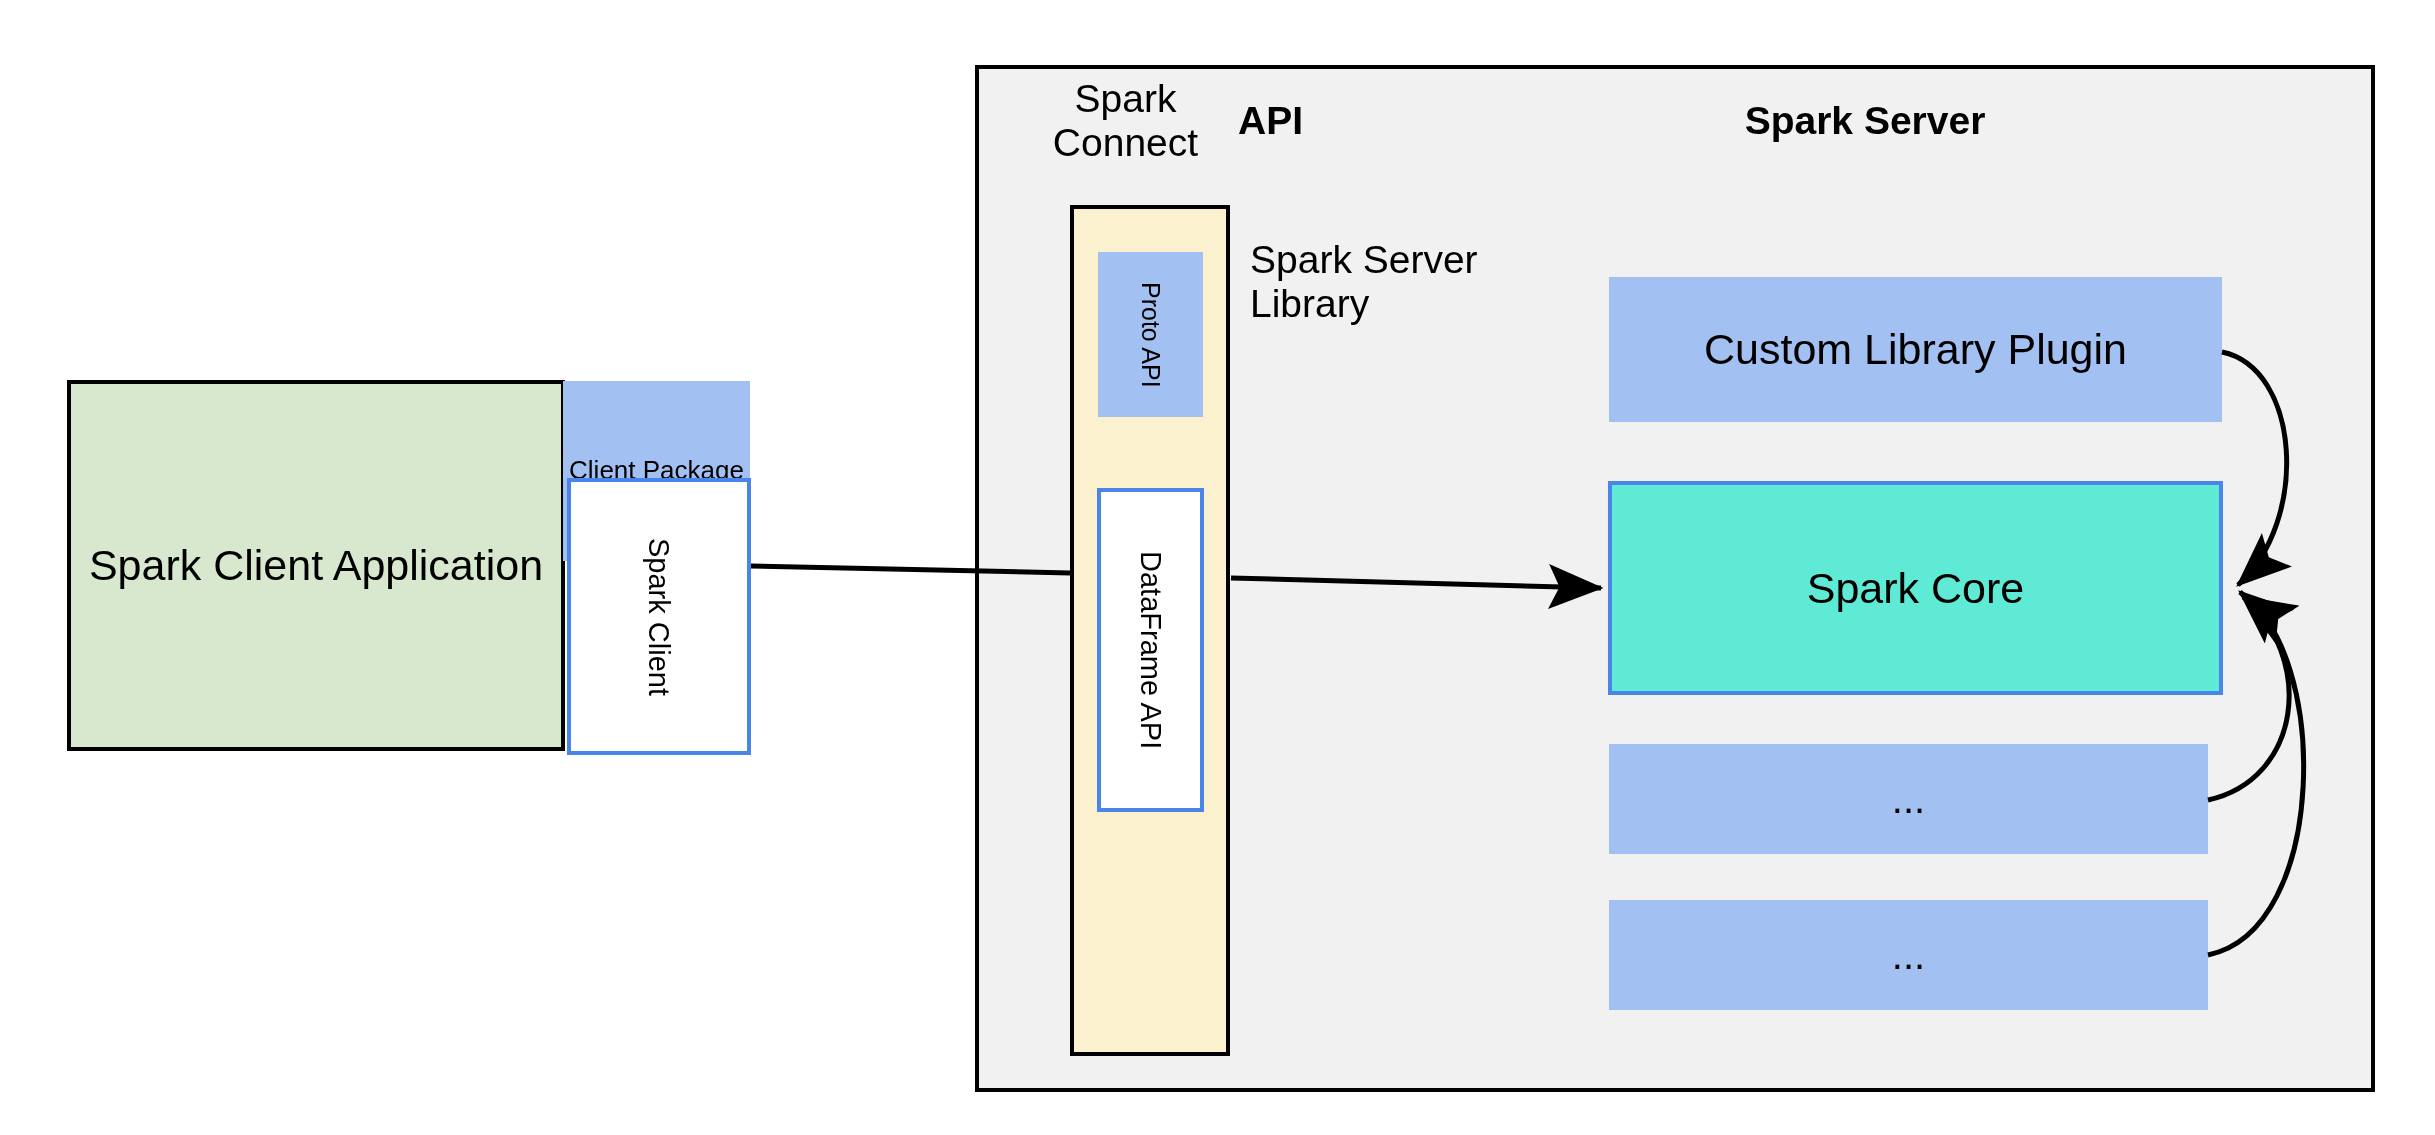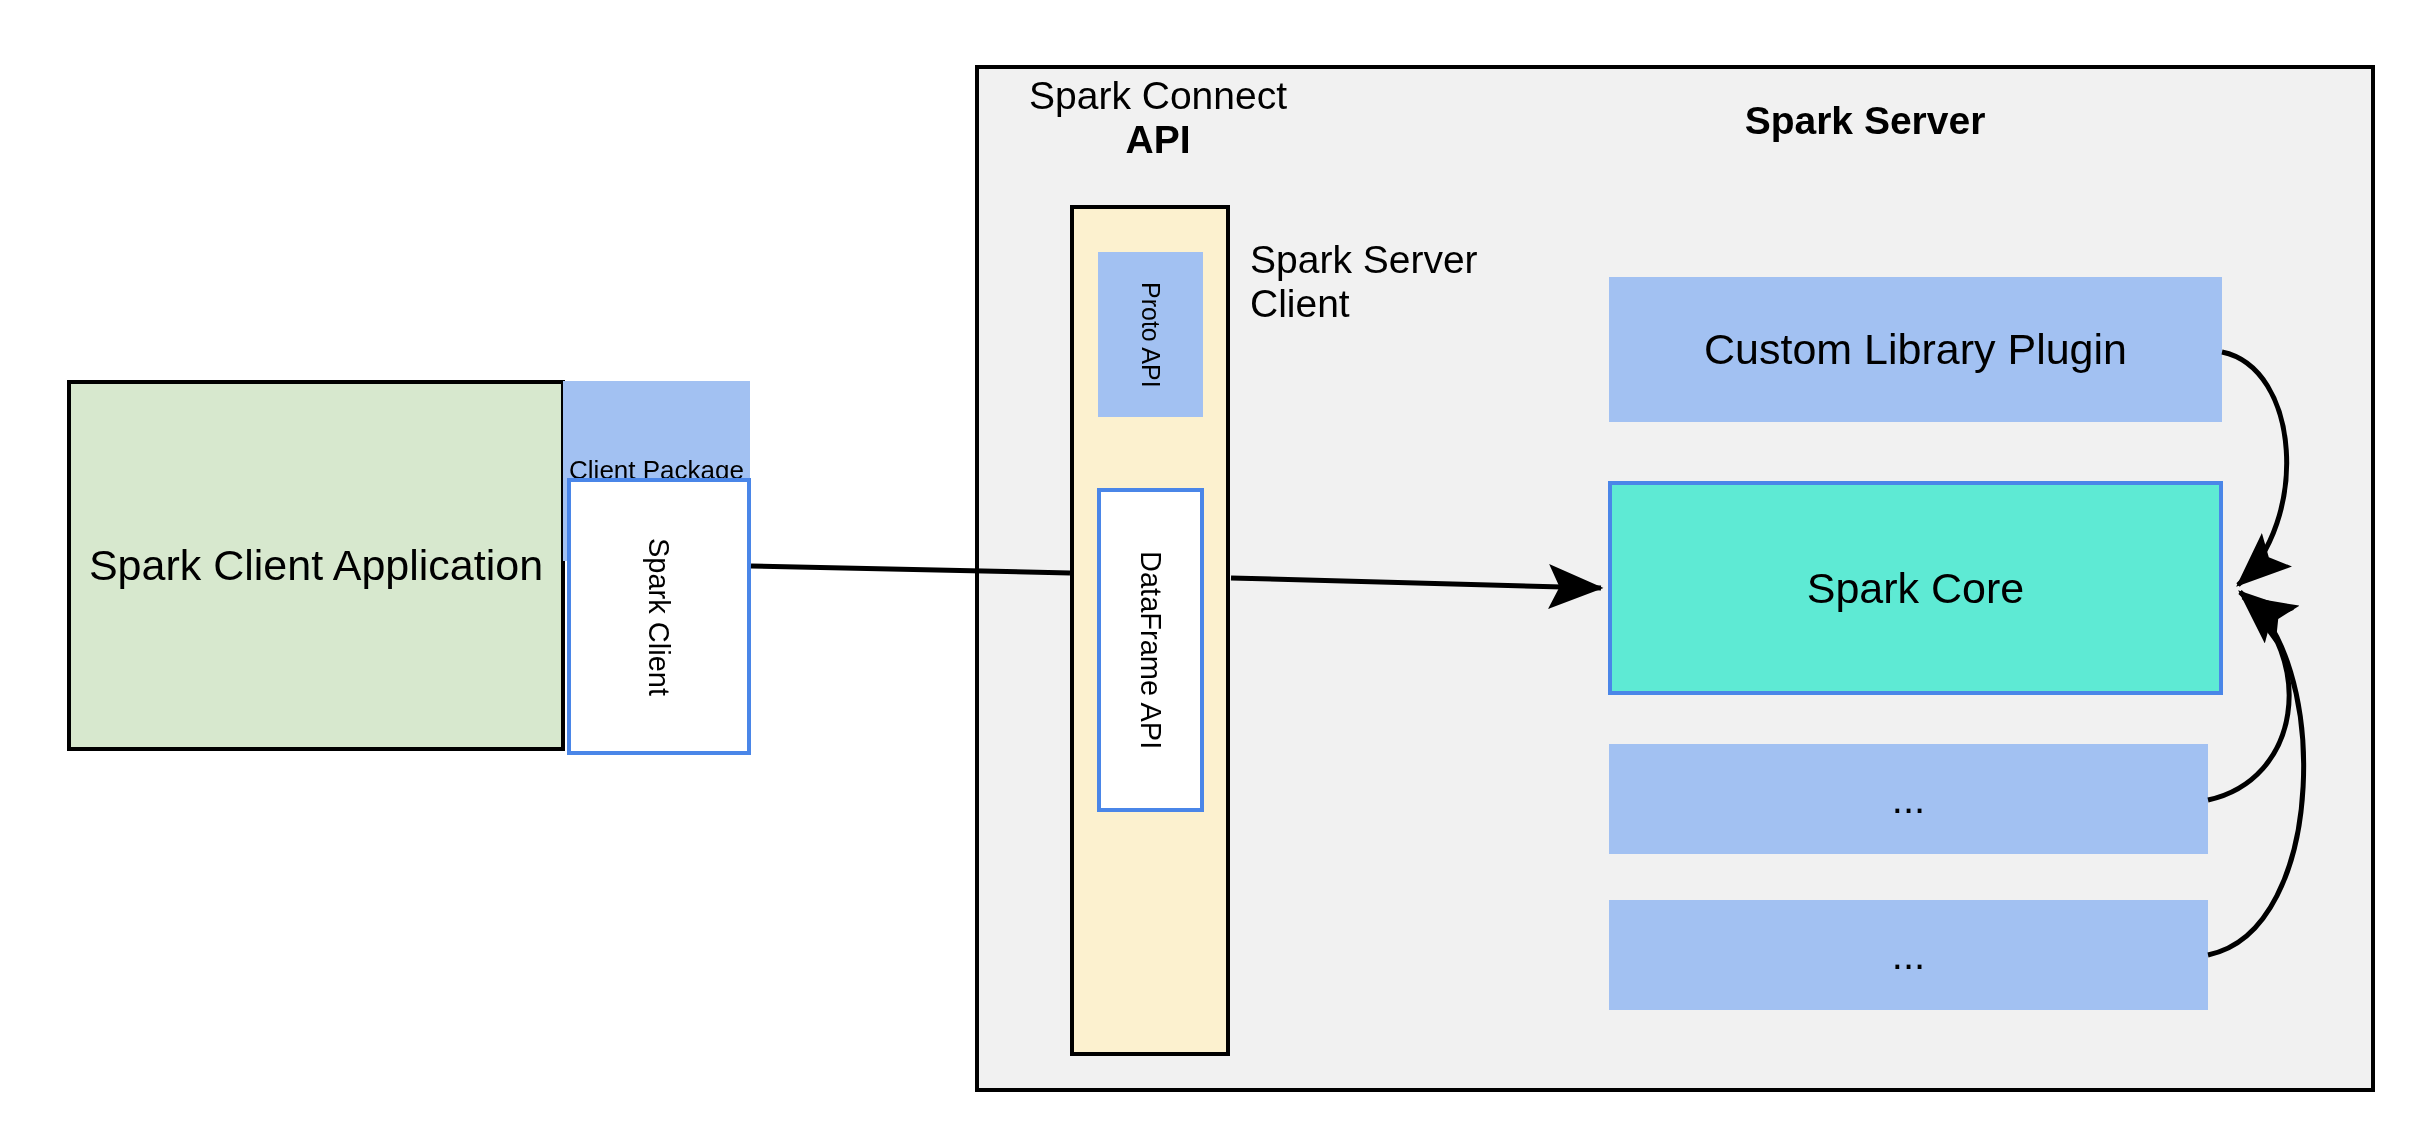--- a/index.html
+++ b/index.html
@@ -20,21 +20,21 @@
   #spark-client{left:567px;top:478px;width:184px;height:277px;
                 background:#ffffff;border:4px solid #4A86E8;
                 font-size:29px;z-index:6;}
   .vtext{writing-mode:vertical-rl;text-orientation:mixed;white-space:nowrap;}
 
   
   #server-container{left:975px;top:65px;width:1400px;height:1027px;
                     background:#F1F1F1;border:4px solid #000000;z-index:1;}
 
   #spark-connect-api-label{left:1013px;top:68px;width:290px;height:100px;
-        font-size:39px;z-index:3;flex-direction:column;justify-content:flex-start;
+        font-size:39px;z-index:3;justify-content:flex-start;
         padding-top:6px;}
   #spark-connect-api-label .l1{display:block;}
   #spark-connect-api-label .l2{display:block;font-weight:bold;}
 
   #spark-server-label{left:1675px;top:95px;width:380px;height:52px;
         font-size:39px;font-weight:bold;z-index:3;}
 
   #spark-server-library-label{left:1250px;top:238px;width:290px;height:110px;
         font-size:39px;z-index:3;flex-direction:column;
         align-items:flex-start;justify-content:flex-start;text-align:left;}
@@ -85,21 +85,21 @@
     <span class="l1">Spark Connect</span>
     <span class="l2">API</span>
   </div>
 
   <div class="box" id="spark-server-label">
     <span>Spark Server</span>
   </div>
 
   <div class="box" id="spark-server-library-label">
     <span>Spark Server</span>
-    <span>Client</span>
+    <span>Library</span>
   </div>
 
   <div class="box" id="api-column"></div>
 
   <div class="box" id="proto-api">
     <span class="vtext">Proto API</span>
   </div>
 
   <div class="box" id="dataframe-api">
     <span class="vtext">DataFrame API</span>

